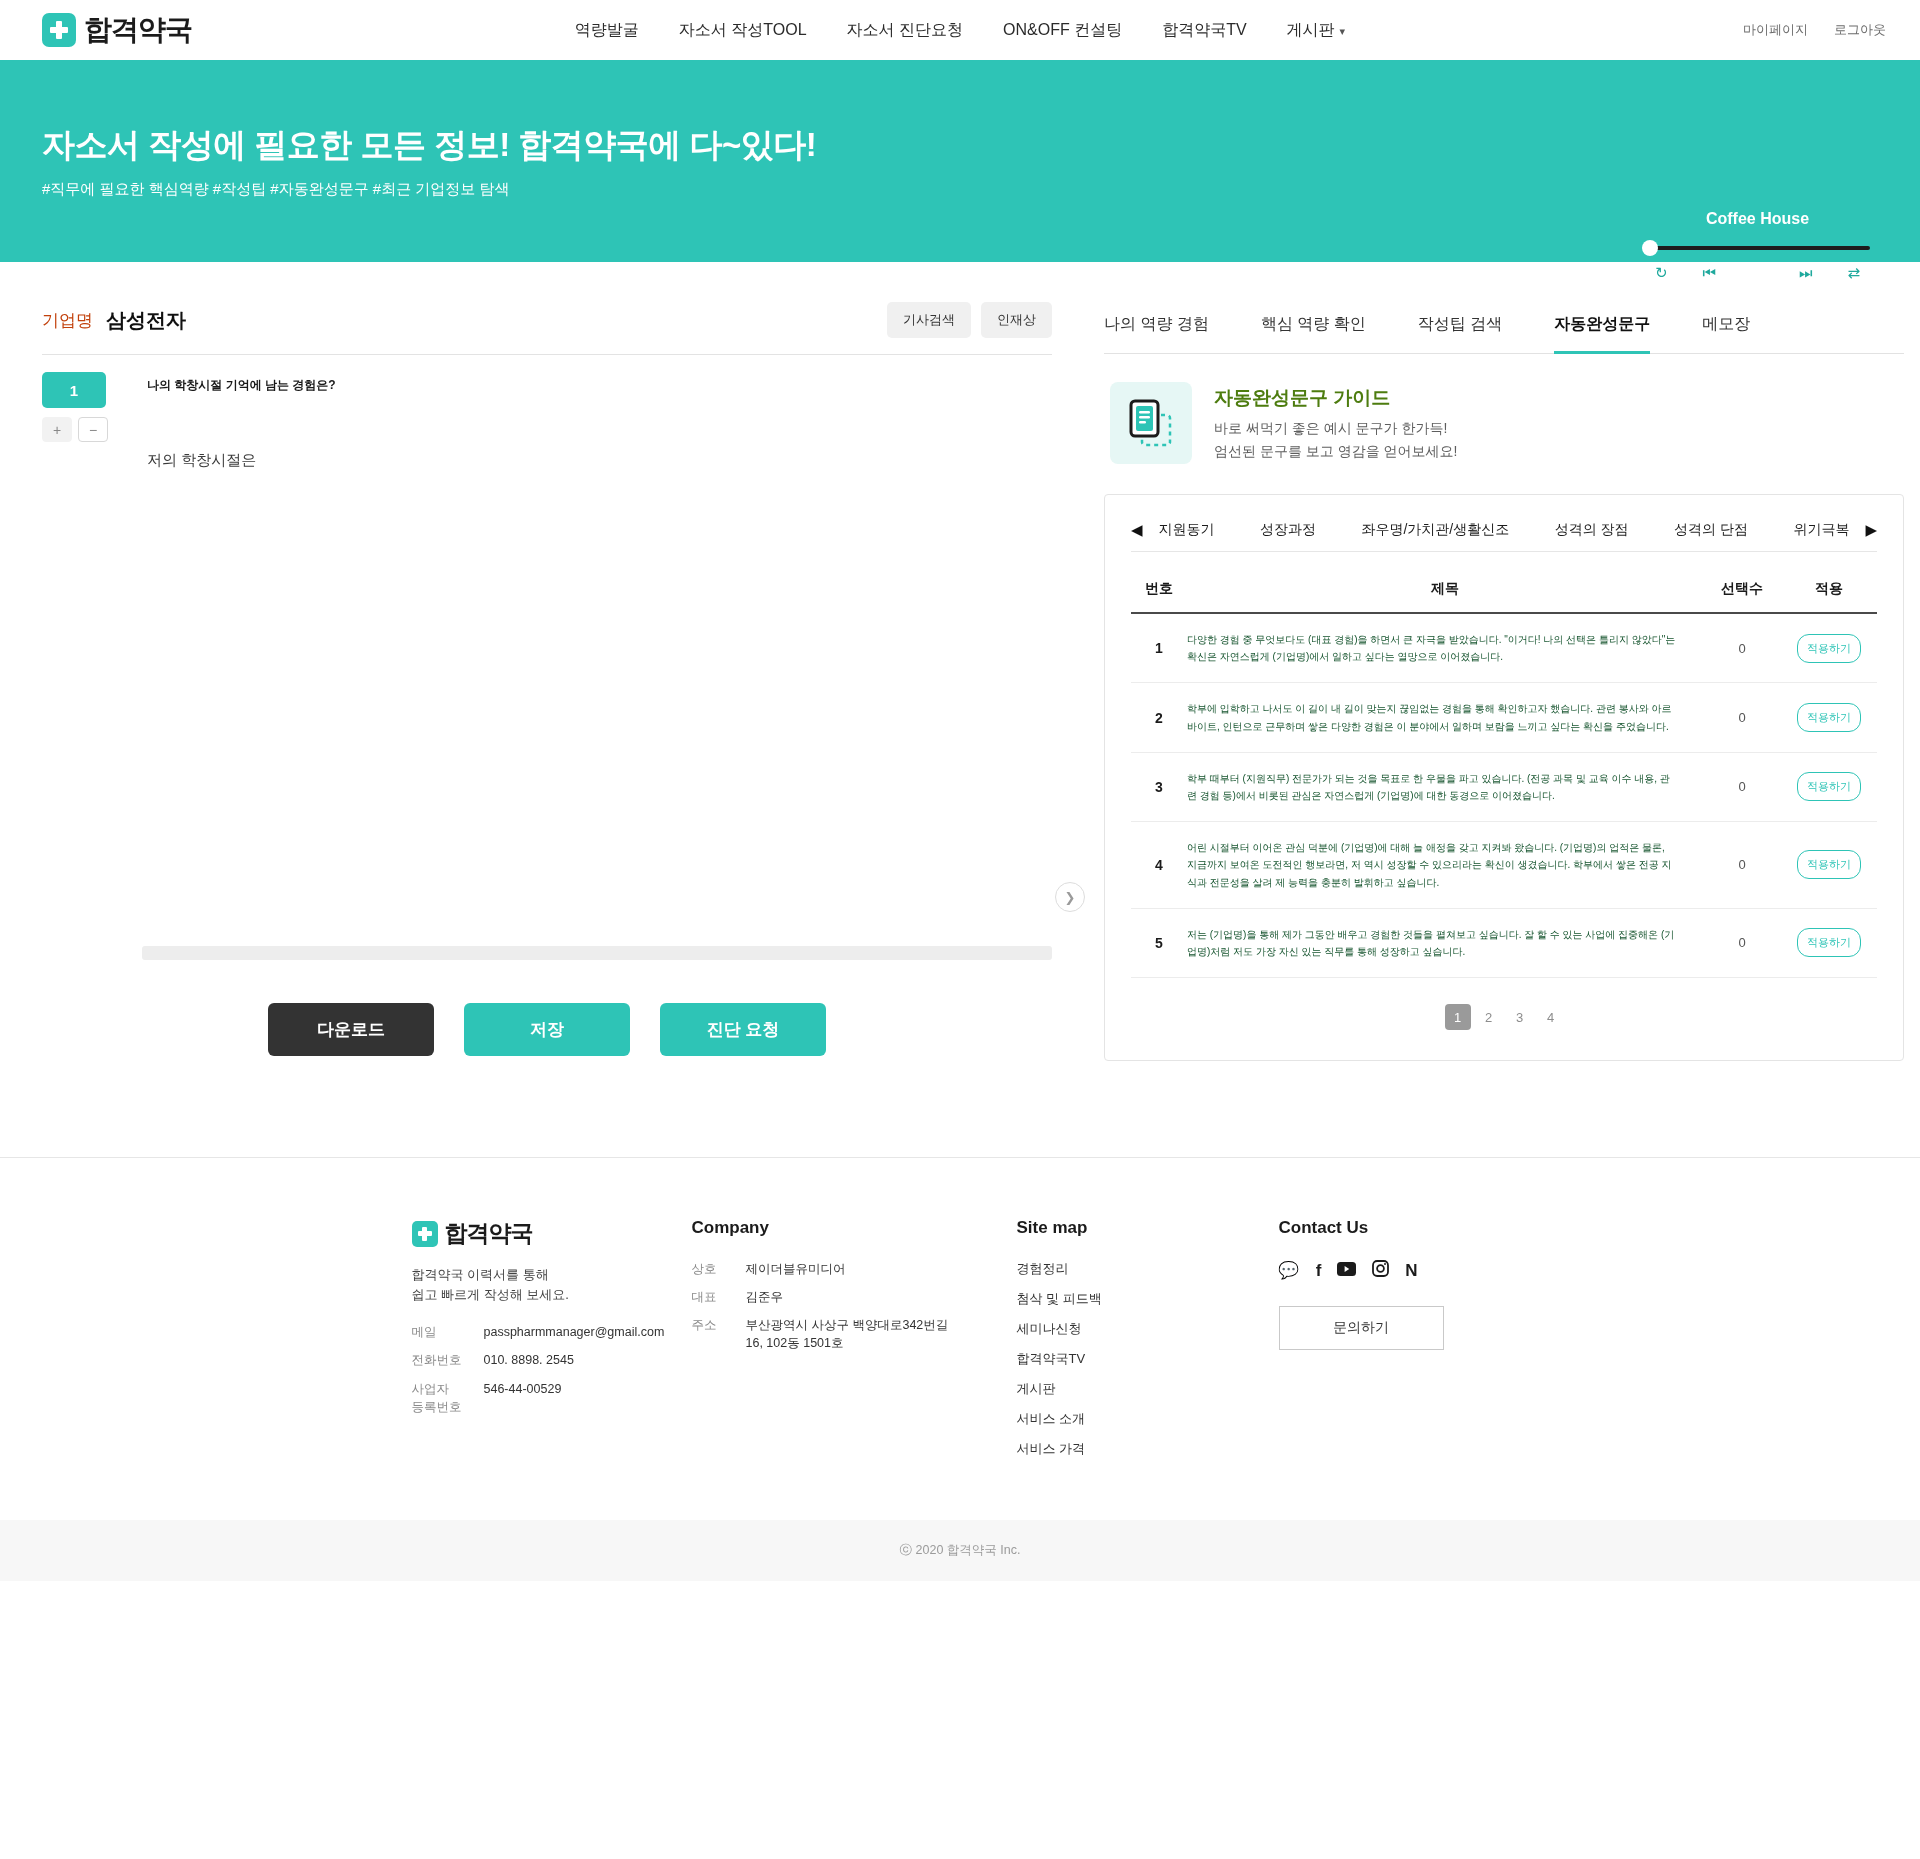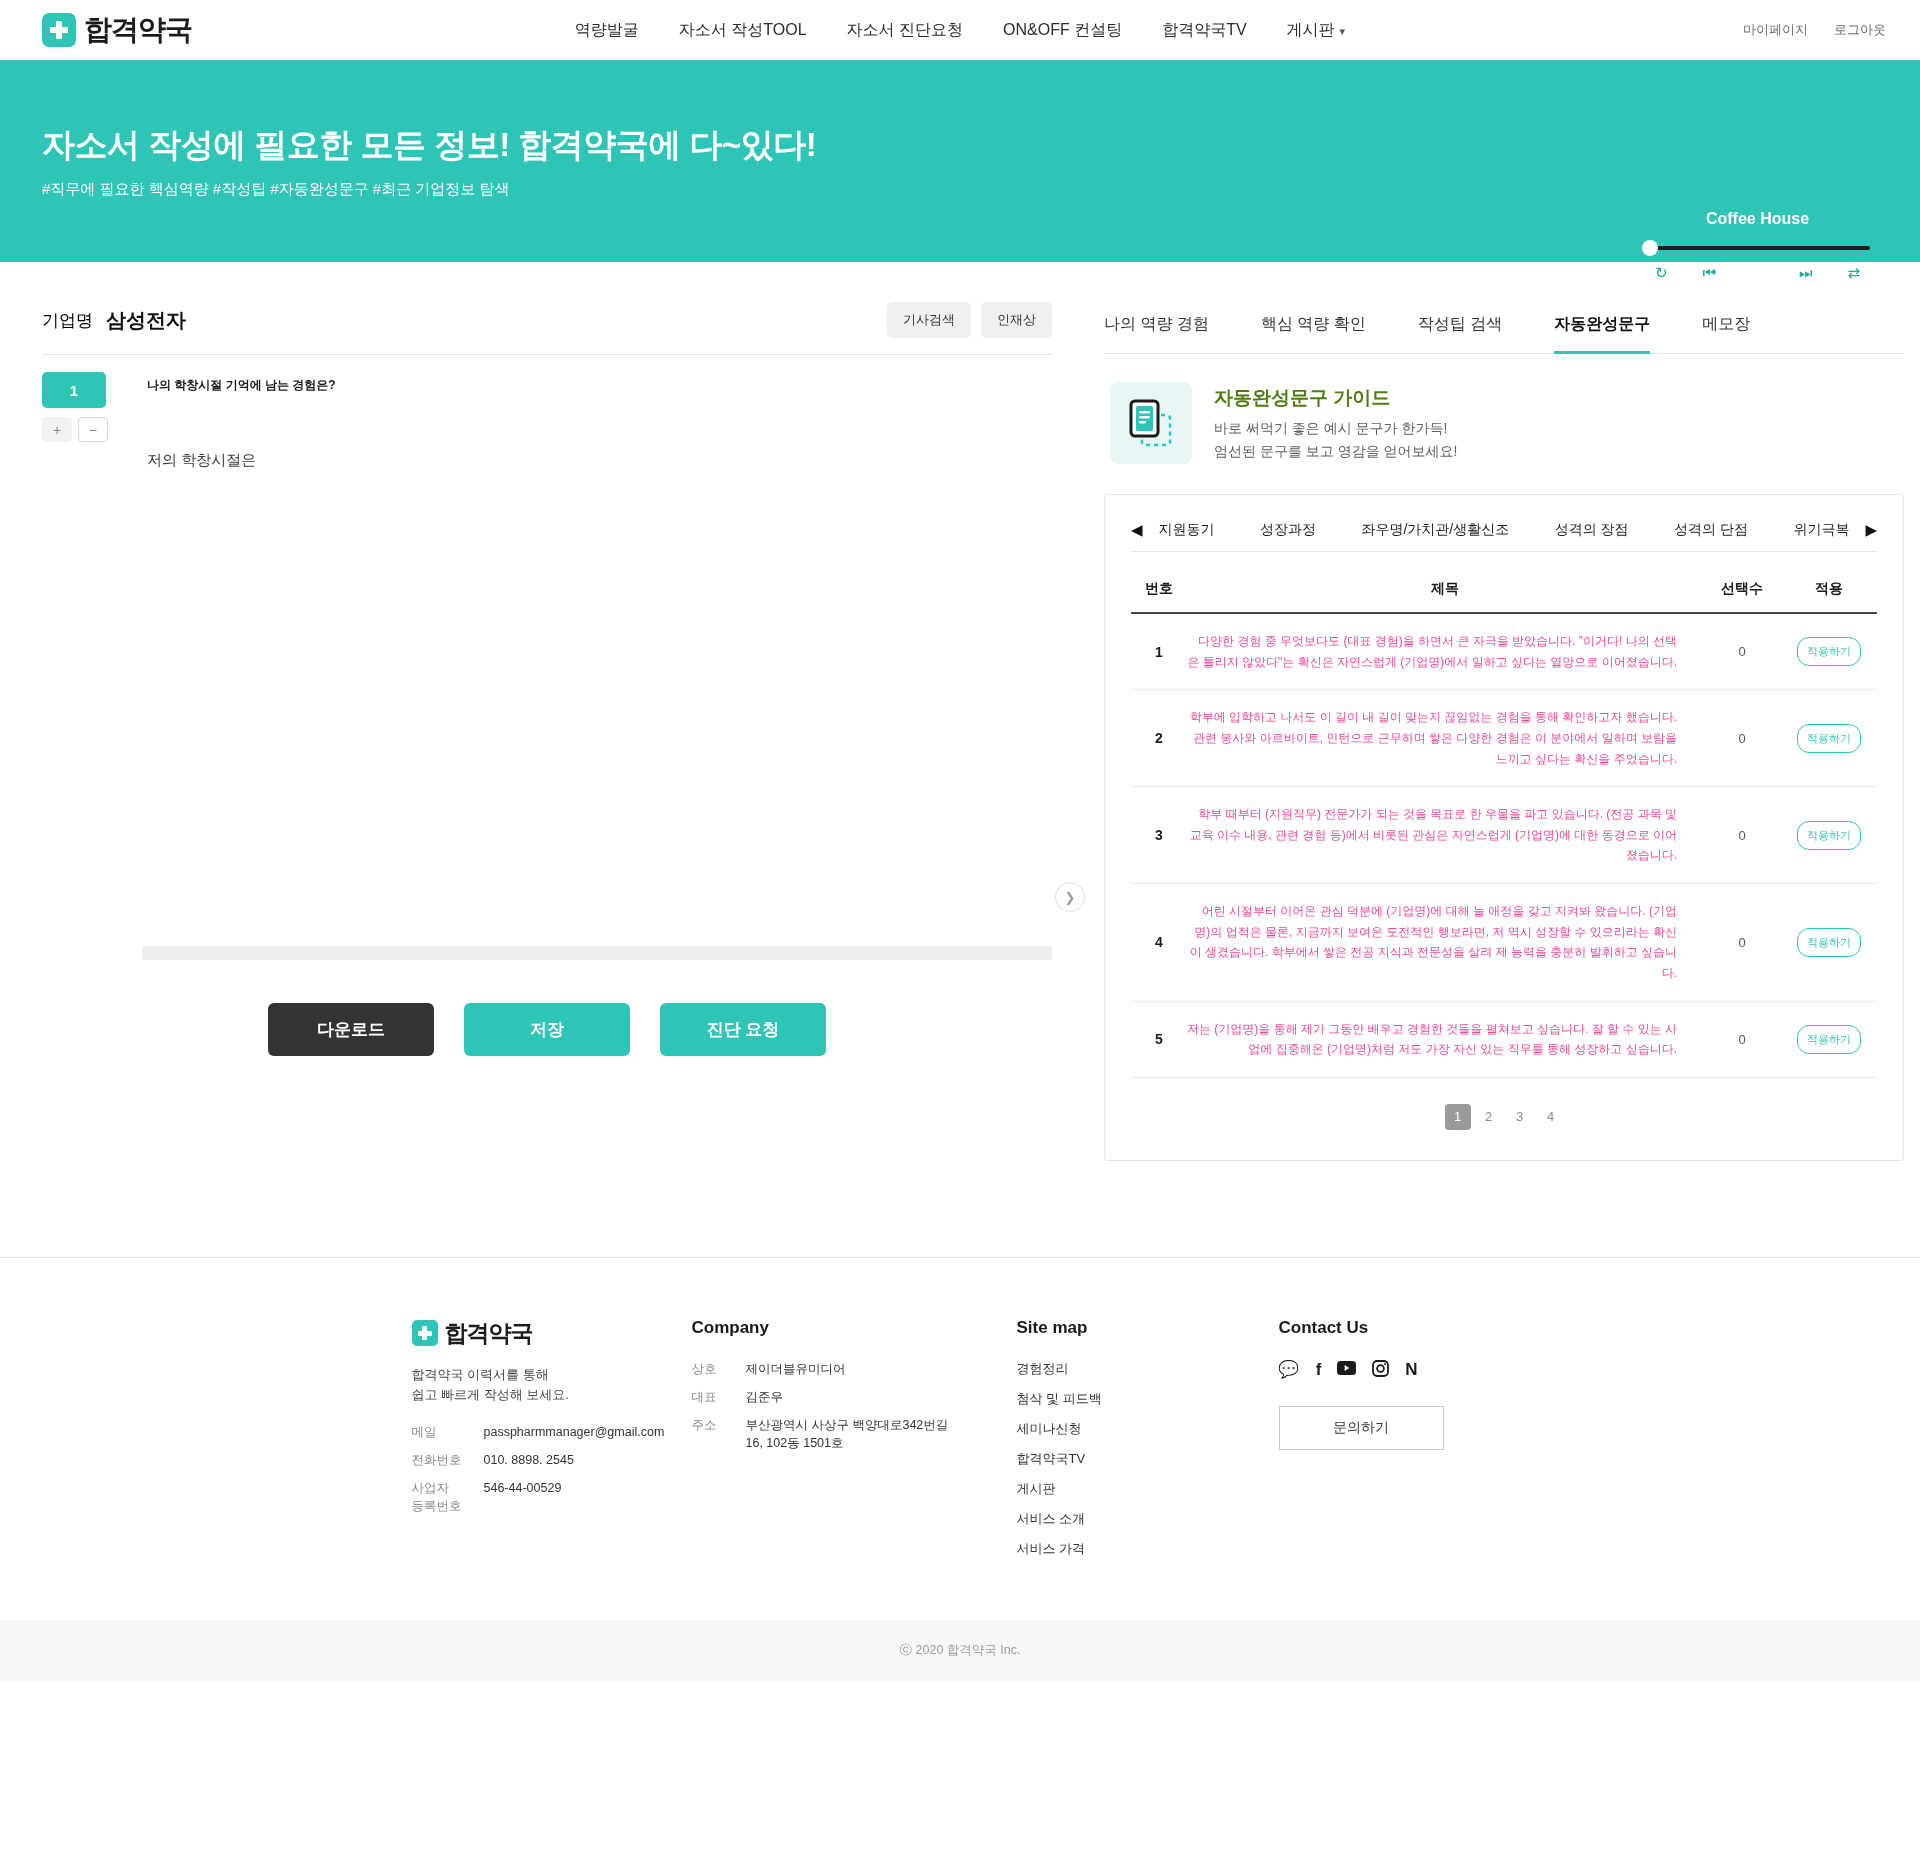--- a/index.html
+++ b/index.html
@@ -83,21 +83,21 @@
     display: flex; gap: 0; padding: 40px 42px 0 42px; position: relative;
     align-items: flex-start;
   }
   .left-pane { width: 1010px; flex: none; }
   .right-pane { width: 800px; flex: none; margin-left: 52px; }
 
   
   .corp-row {
     display: flex; align-items: center; padding-bottom: 16px;
   }
-  .corp-label { font-size: 17px; color: #000000; margin-right: 13px; }
+  .corp-label { font-size: 17px; color: #c2410c; margin-right: 13px; }
   .corp-name { font-size: 20px; font-weight: bold; color: #111; }
   .corp-btns { margin-left: auto; display: flex; gap: 10px; }
   .corp-btn {
     background: #f0f0f0; border: none; border-radius: 5px;
     font-size: 13px; color: #333; padding: 9px 16px; cursor: pointer;
     font-family: inherit;
   }
   .divider { height: 1px; background: #e3e3e3; }
 
   .q-row { display: flex; padding-top: 17px; }
@@ -197,21 +197,21 @@
 
   table.phrases { width: 100%; border-collapse: collapse; margin-top: 10px; }
   table.phrases th {
     font-size: 14px; font-weight: bold; color: #1b1b1b; padding: 18px 0 14px 0;
     border-bottom: 2px solid #4a4a4a;
   }
   table.phrases td {
     border-bottom: 1px solid #ececec; padding: 17px 0; vertical-align: middle;
   }
   .c-no { width: 56px; text-align: center; font-size: 14px; font-weight: bold; color: #1b1b1b; }
-  .c-title { font-size: 12px; color: #ec4899; line-height: 1.72; padding-right: 26px !important; text-align: right; }
+  .c-title { font-size: 10px; color: #14532d; line-height: 1.72; padding-right: 26px !important; }
   .c-cnt { width: 78px; text-align: center; font-size: 13px; color: #555; }
   .c-apply { width: 96px; text-align: center; }
   .apply-btn {
     border: 1px solid #2ec4b6; color: #2ec4b6; background: #fff;
     border-radius: 12px; font-size: 11px; padding: 6px 9px; cursor: pointer;
     font-family: inherit; white-space: nowrap;
   }
   .pager { display: flex; justify-content: center; gap: 5px; margin-top: 26px; }
   .pager span {
     min-width: 26px; height: 26px; display: flex; align-items: center;

